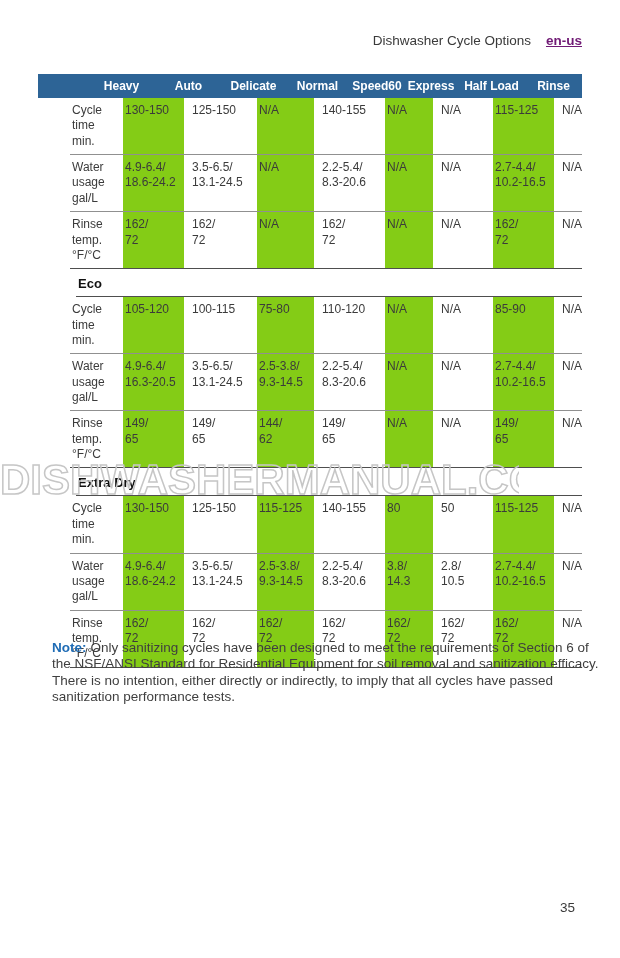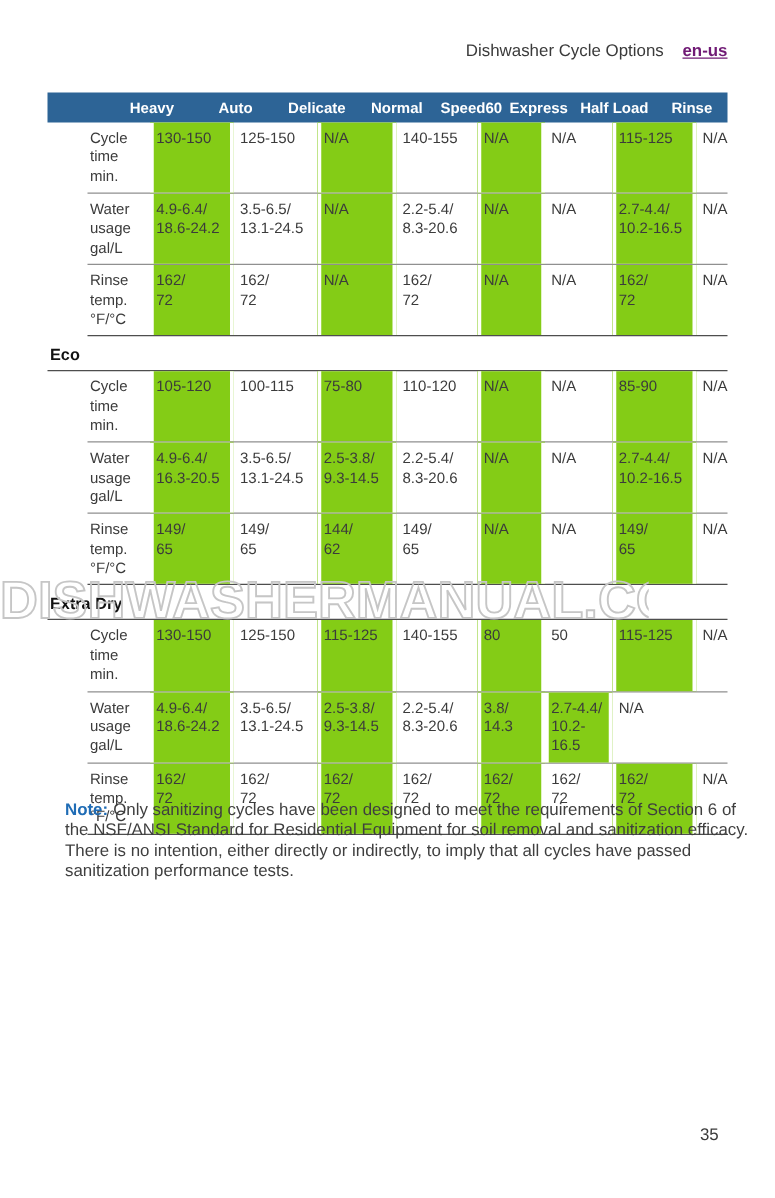--- a/index.html
+++ b/index.html
@@ -58,20 +58,21 @@
     margin-left: 32px;
   }
   .t-data.t-last { border-bottom: 1px solid #4e4e4e; }
   .t-section {
     display: block;
     border-bottom: 1px solid #4e4e4e;
     padding: 7px 2px 5px 2px;
     font-size: 13px;
     font-weight: bold;
     color: #111;
+    margin-left: 38px;
   }
   .t-cell {
     font-size: 12px;
     line-height: 1.28;
     color: #3b3b3b;
     padding: 5px 2px 5px 5px;
     white-space: pre-line;
   }
   .t-cell.t-label { padding-left: 2px; color: #3b3b3b; }
   .t-cell.striped {
@@ -243,20 +244,22 @@
       <div class="t-cell striped">4.9-6.4/
 18.6-24.2</div>
       <div class="t-cell">3.5-6.5/
 13.1-24.5</div>
       <div class="t-cell striped">2.5-3.8/
 9.3-14.5</div>
       <div class="t-cell">2.2-5.4/
 8.3-20.6</div>
       <div class="t-cell striped">3.8/
 14.3</div>
+      <div class="t-cell">2.8/
+10.5</div>
       <div class="t-cell striped">2.7-4.4/
 10.2-16.5</div>
       <div class="t-cell">N/A</div>
     </div>
     <div class="t-row t-data t-last">
       <div class="t-cell t-label">Rinse temp. °F/°C</div>
       <div class="t-cell striped">162/
 72</div>
       <div class="t-cell">162/
 72</div>

